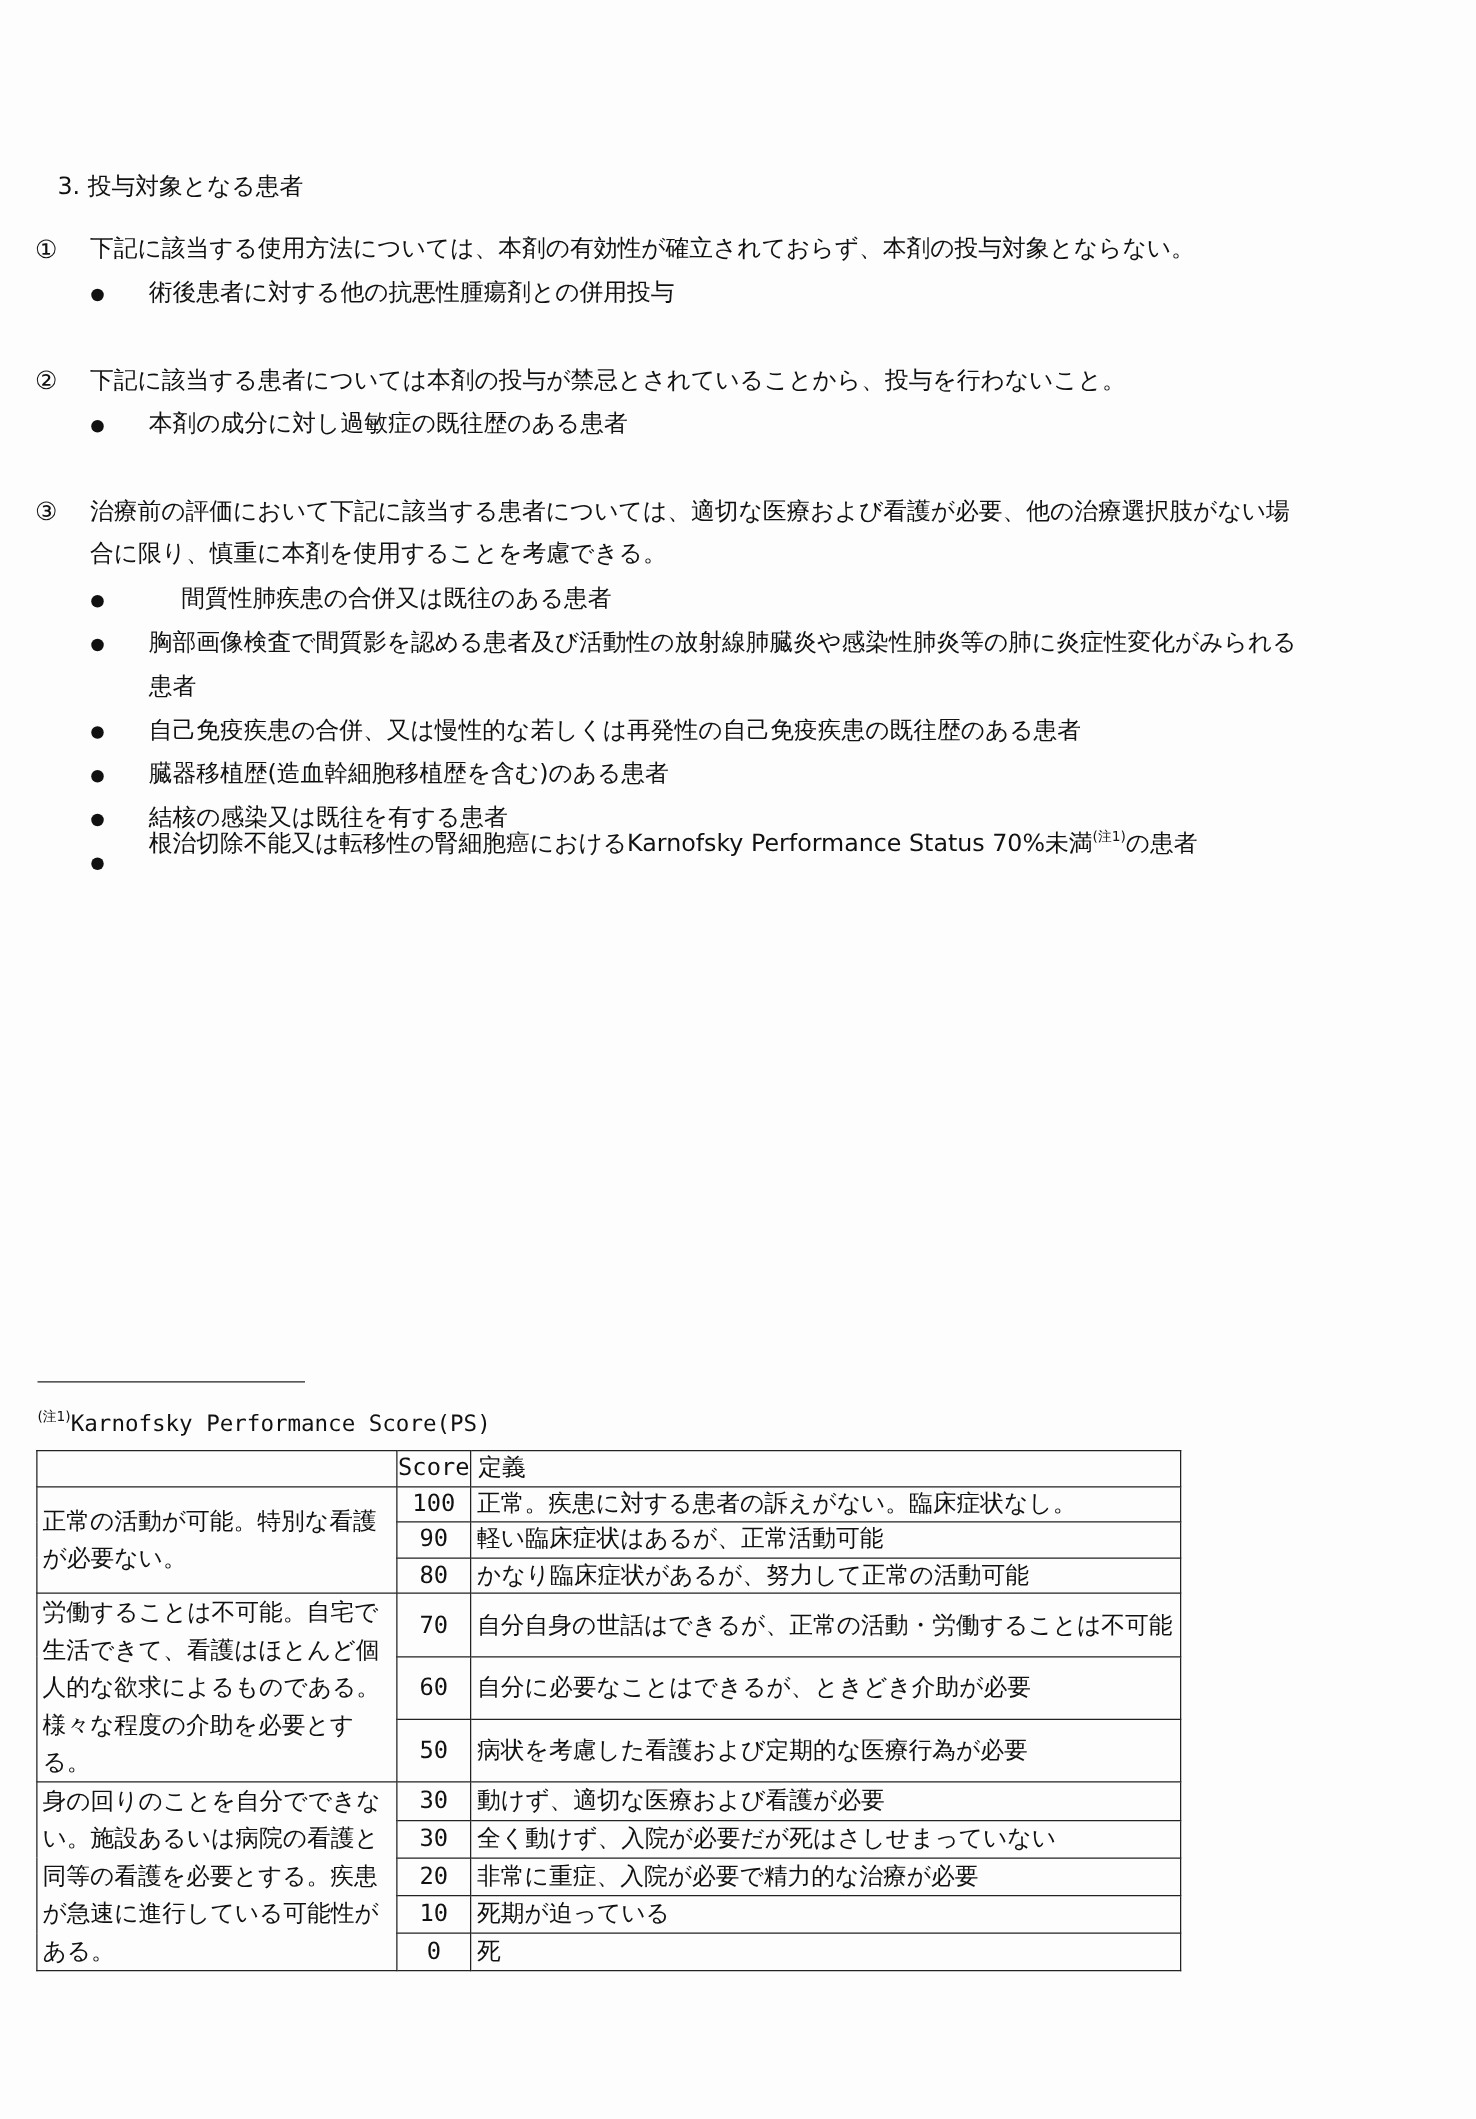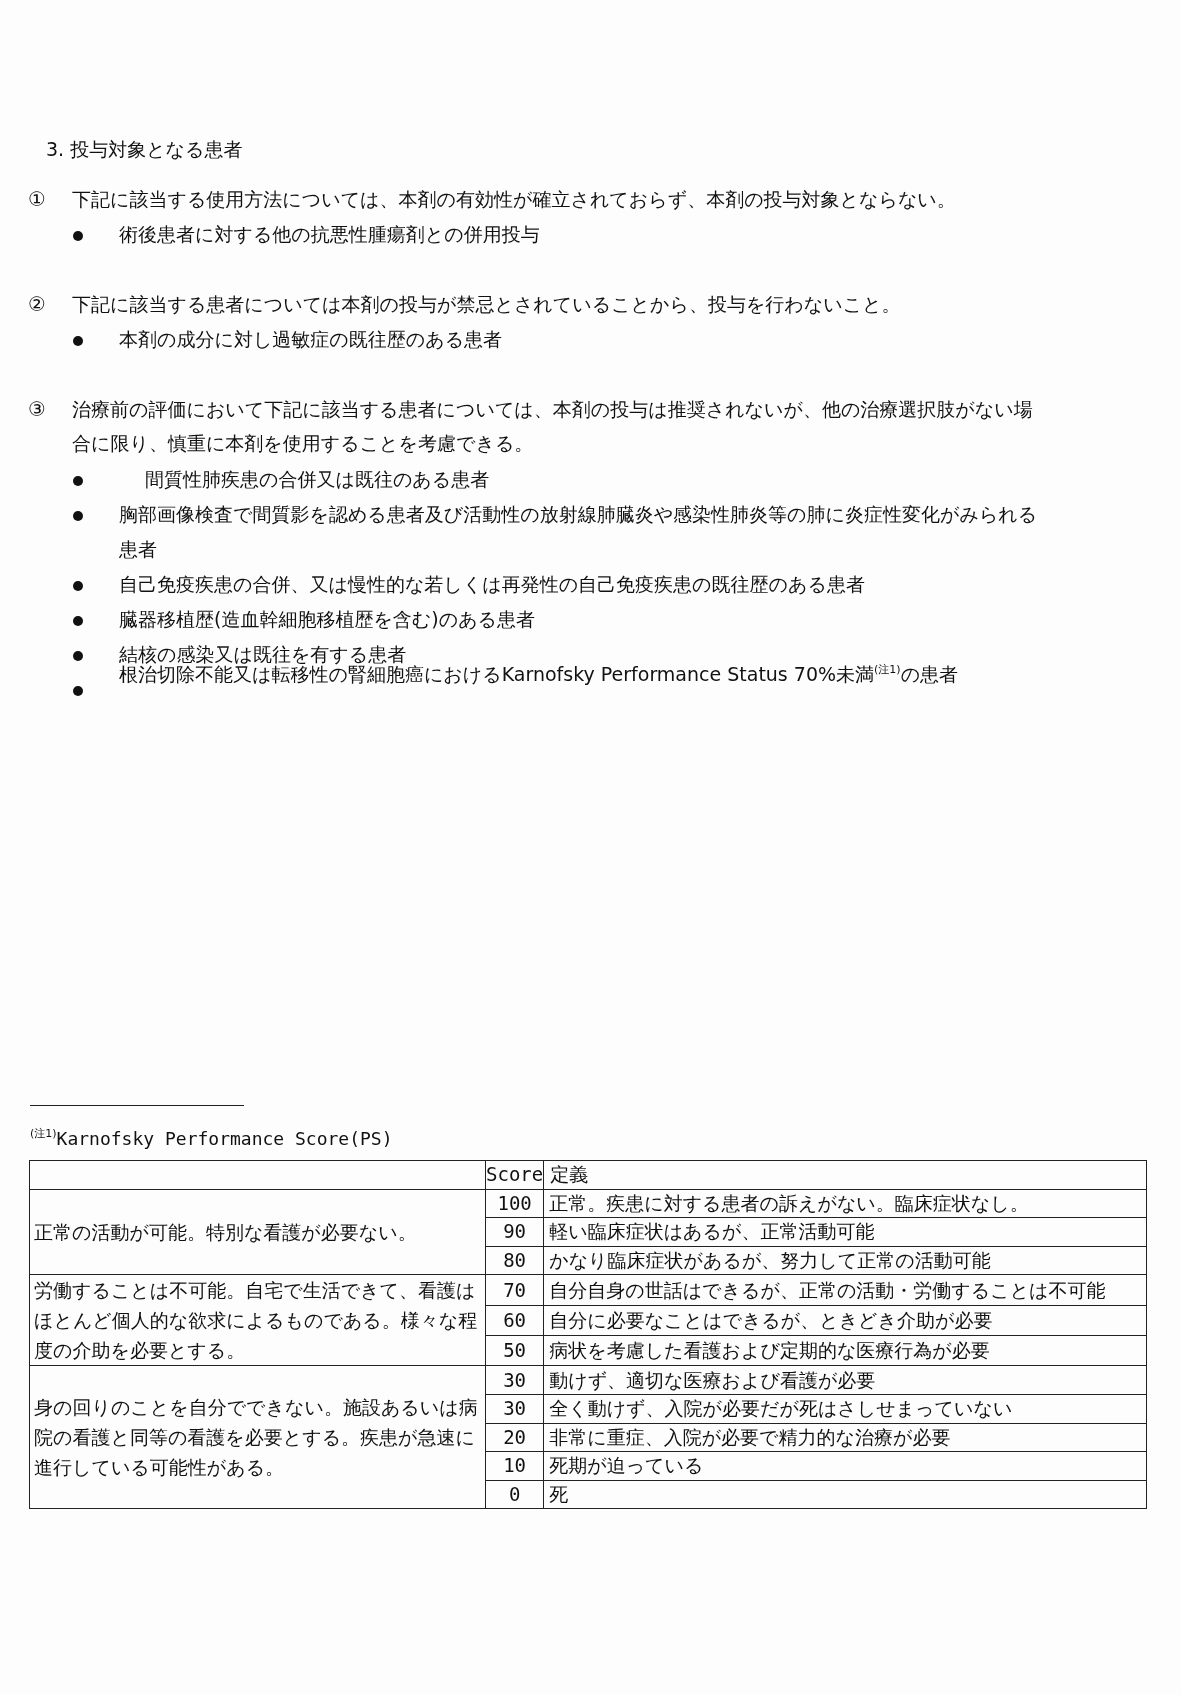--- a/index.html
+++ b/index.html
@@ -56,21 +56,21 @@
       left: 30px;
       top: 1126px;
       font-family: "DejaVu Sans Mono", monospace;
       font-size: 18px;
     }
     .footnote-title .sup { font-family: "DejaVu Sans", sans-serif; }
     table.kps {
       position: absolute;
       left: 29px;
       top: 1160px;
-      width: 1118px;
+      width: 916px;
       border-collapse: collapse;
       font-size: 19px;
     }
     table.kps td, table.kps th {
       border: 1.5px solid #222;
       height: 27.6px;
       padding: 0 6px;
       font-weight: normal;
       white-space: nowrap;
       line-height: 27px;
@@ -104,21 +104,21 @@
 <div class="para-text abs line" style="top:182px;">下記に該当する使用方法については、本剤の有効性が確立されておらず、本剤の投与対象とならない。</div>
 <div class="bullet" style="top:231px;"></div>
 <div class="bullet-text abs line" style="top:217px;">術後患者に対する他の抗悪性腫瘍剤との併用投与</div>
 
 <div class="num-mark line" style="top:287px;">②</div>
 <div class="para-text abs line" style="top:287px;">下記に該当する患者については本剤の投与が禁忌とされていることから、投与を行わないこと。</div>
 <div class="bullet" style="top:336px;"></div>
 <div class="bullet-text abs line" style="top:322px;">本剤の成分に対し過敏症の既往歴のある患者</div>
 
 <div class="num-mark line" style="top:392px;">③</div>
-<div class="para-text abs line" style="top:392px;">治療前の評価において下記に該当する患者については、本剤の投与は推奨されないが、他の治療選択肢がない場</div>
+<div class="para-text abs line" style="top:392px;">治療前の評価において下記に該当する患者については、適切な医療および看護が必要、他の治療選択肢がない場</div>
 <div class="para-text abs line" style="top:426px;">合に限り、慎重に本剤を使用することを考慮できる。</div>
 
 <div class="bullet" style="top:476px;"></div>
 <div class="bullet-text abs line" style="top:462px;margin-left:26px;">間質性肺疾患の合併又は既往のある患者</div>
 
 <div class="bullet" style="top:511px;"></div>
 <div class="bullet-text abs line" style="top:497px;">胸部画像検査で間質影を認める患者及び活動性の放射線肺臓炎や感染性肺炎等の肺に炎症性変化がみられる</div>
 <div class="bullet-text abs line" style="top:532px;">患者</div>
 
 <div class="bullet" style="top:581px;"></div>

